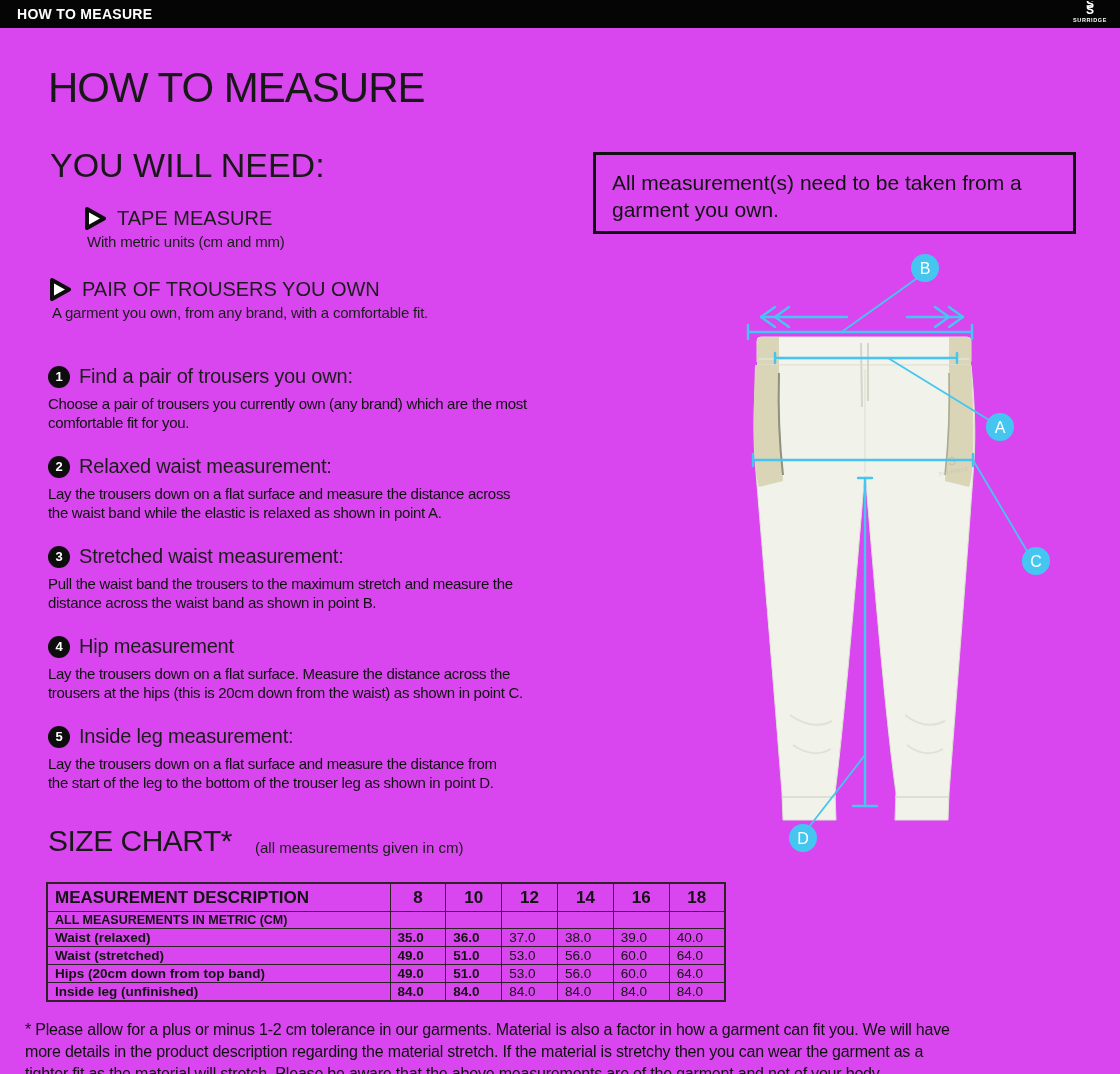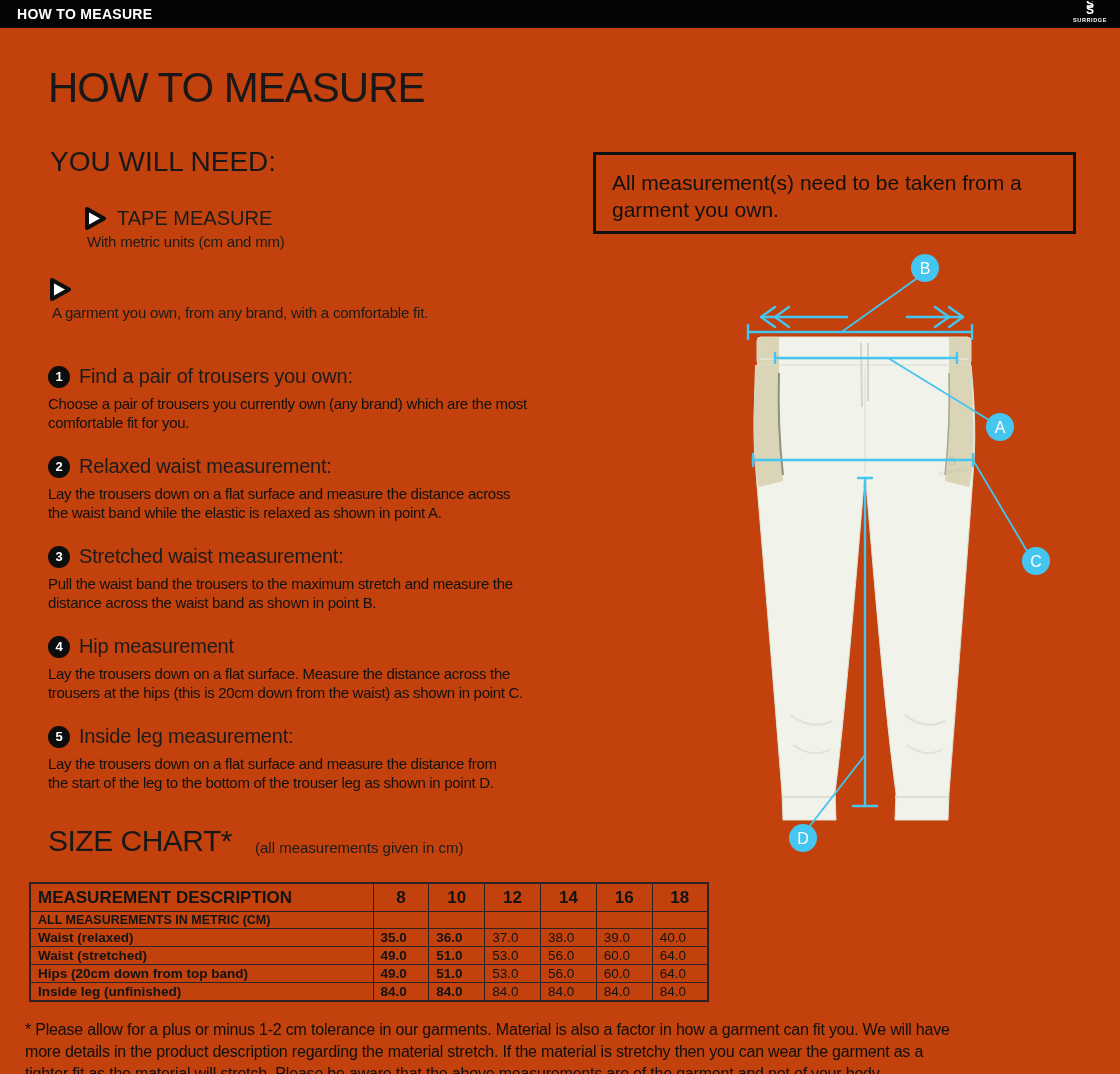--- a/index.html
+++ b/index.html
@@ -1,28 +1,28 @@
 <!DOCTYPE html>
 <html><head>
 <meta charset="utf-8">
 <style>
   html,body{margin:0;padding:0;background:#fff;}
   .canvas{
-    position:relative;width:1120px;height:1074px;background:#c2410c;overflow:hidden;
+    position:relative;width:1120px;height:1074px;background:#d946ef;overflow:hidden;
     font-family:"Liberation Sans", sans-serif;color:#1c1c1c;
   }
   
   .topbar{position:absolute;left:0;top:0;width:1120px;height:28px;background:#050505;display:flex;align-items:center;}
   .topbar-title{color:#fff;font-size:14px;font-weight:700;letter-spacing:.3px;margin-left:17px;}
   .topbar-logo{position:absolute;right:12px;top:1px;width:36px;text-align:center;color:#fff;line-height:1;}
   .logo-s{font-size:12px;font-weight:700;line-height:6px;height:17px;overflow:hidden;}
   .logo-word{font-size:5.5px;font-weight:700;letter-spacing:.6px;}
   
   .h1{position:absolute;left:48px;top:64px;font-size:42px;letter-spacing:-1px;font-weight:400;color:#181818;}
-  .h2-need{position:absolute;left:50px;top:146px;font-size:28px;font-weight:400;color:#181818;}
+  .h2-need{position:absolute;left:50px;top:146px;font-size:34px;font-weight:400;color:#181818;}
   .h2-chart{position:absolute;left:48px;top:824px;font-size:30px;letter-spacing:-.5px;font-weight:400;color:#181818;}
   .chart-subnote{position:absolute;left:255px;top:839px;font-size:15px;color:#1c1c1c;}
   
   .need{position:absolute;left:50px;}
   .need-head{display:flex;align-items:center;gap:11px;}
   .need-label{font-size:20px;color:#1c1c1c;}
   .need-desc{font-size:15px;color:#1c1c1c;margin-top:3px;margin-left:2px;letter-spacing:-.2px;}
   .tri{width:21px;height:23px;display:block;}
   
   .step{position:absolute;left:48px;width:520px;}
@@ -30,21 +30,21 @@
   .badge{width:22px;height:22px;border-radius:50%;background:#0d0d0d;color:#fff;font-size:13px;font-weight:700;
          display:flex;align-items:center;justify-content:center;flex:0 0 22px;}
   .step-title{font-size:20px;color:#1c1c1c;letter-spacing:-.2px;}
   .step-body{margin-top:7px;font-size:15px;line-height:18.5px;letter-spacing:-.3px;color:#111;white-space:nowrap;}
   
   .notebox{position:absolute;left:593px;top:152px;width:445px;height:48px;border:3px solid #111;
            padding:14px 16px;font-size:21px;line-height:27px;color:#111;}
   
   .figure{position:absolute;left:695px;top:245px;}
   
-  .size-table{position:absolute;left:29px;top:882px;width:680px;border-collapse:collapse;table-layout:fixed;
+  .size-table{position:absolute;left:46px;top:882px;width:680px;border-collapse:collapse;table-layout:fixed;
               border:2px solid #2d2326;}
   .size-table td,.size-table th{border:1px solid #2d2326;padding:0 7px;color:#131313;overflow:hidden;}
   .size-table col.c-desc{width:343px;}
   .row-head th{height:27px;font-size:17px;font-weight:700;text-align:left;}
   .row-head th.sz{text-align:center;}
   .row-metric td{height:16px;font-size:12.5px;font-weight:700;text-align:left;}
   .row-data td{height:17px;font-size:13.5px;}
   .row-data td.lbl{font-weight:700;text-align:left;}
   .row-data td.val{text-align:left;font-weight:400;}
   .row-data td.val.hv{font-weight:700;}
@@ -76,20 +76,21 @@
       <span class="need-label">TAPE MEASURE</span>
     </div>
     <div class="need-desc">With metric units (cm and mm)</div>
   </div>
 
   <div class="need" style="top:278px;">
     <div class="need-head">
       <svg class="tri" viewBox="0 0 21 23">
         <polygon points="2,2 19,11.5 2,21" fill="#ffffff" stroke="#0d0d0d" stroke-width="4" stroke-linejoin="round"></polygon>
       </svg>
+      <span class="need-label">PAIR OF TROUSERS YOU OWN</span>
     </div>
     <div class="need-desc">A garment you own, from any brand, with a comfortable fit.</div>
   </div>
 
   <div class="notebox">
     <span>All measurement(s) need to be taken from a garment you own.</span>
   </div>
 
   <div class="step" style="top:365px;">
     <div class="step-head">

